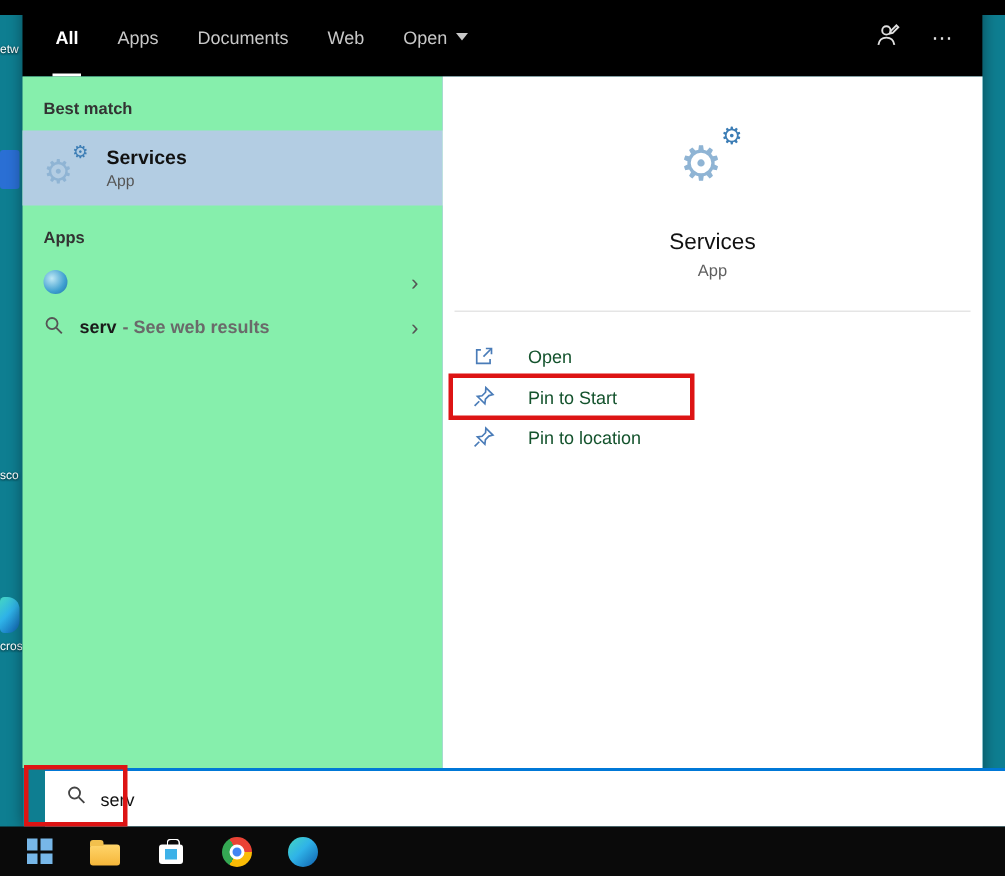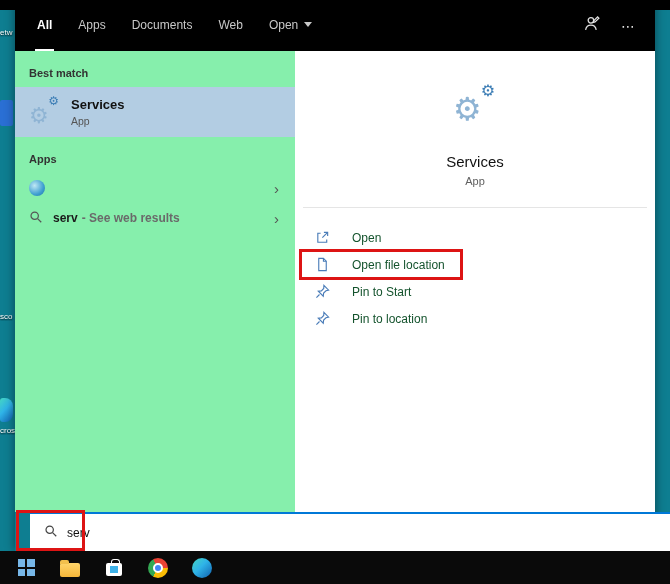--- a/index.html
+++ b/index.html
@@ -176,29 +176,20 @@
               <svg width="15" height="15" viewBox="0 0 16 16" fill="none" stroke="#4a7cb8" stroke-width="1.2">
                 <path d="M6 3.5H3v9.5h9.5V10"></path>
                   <path d="M9.5 2.5H13.5V6.5"></path>
                   <path d="M13.5 2.5L7.8 8.2"></path>
               </svg>
             </span>
             <span>Open</span>
           </div>
 
 
-          <div class="action-row">
-            <span class="action-icon">
-              <svg width="15" height="15" viewBox="0 0 16 16" fill="none" stroke="#4a7cb8" stroke-width="1.2">
-                <path d="M4 1.5h5l3 3v10H4z"></path>
-                  <path d="M9 1.5v3h3"></path>
-              </svg>
-            </span>
-            <span>Open file location</span>
-          </div>
 
           <div class="action-row">
             <span class="action-icon">
               <svg width="15" height="15" viewBox="0 0 16 16" fill="none" stroke="#4a7cb8" stroke-width="1.2">
                 <path d="M9.5 1.5l5 5-2.8.7-2.5 2.5-.4 3.3-5.3-5.3 3.3-.4 2.5-2.5z"></path>
                 <line x1="4.8" y1="11.2" x2="1.5" y2="14.5"></line>
               </svg>
             </span>
             <span>Pin to Start</span>
           </div>

